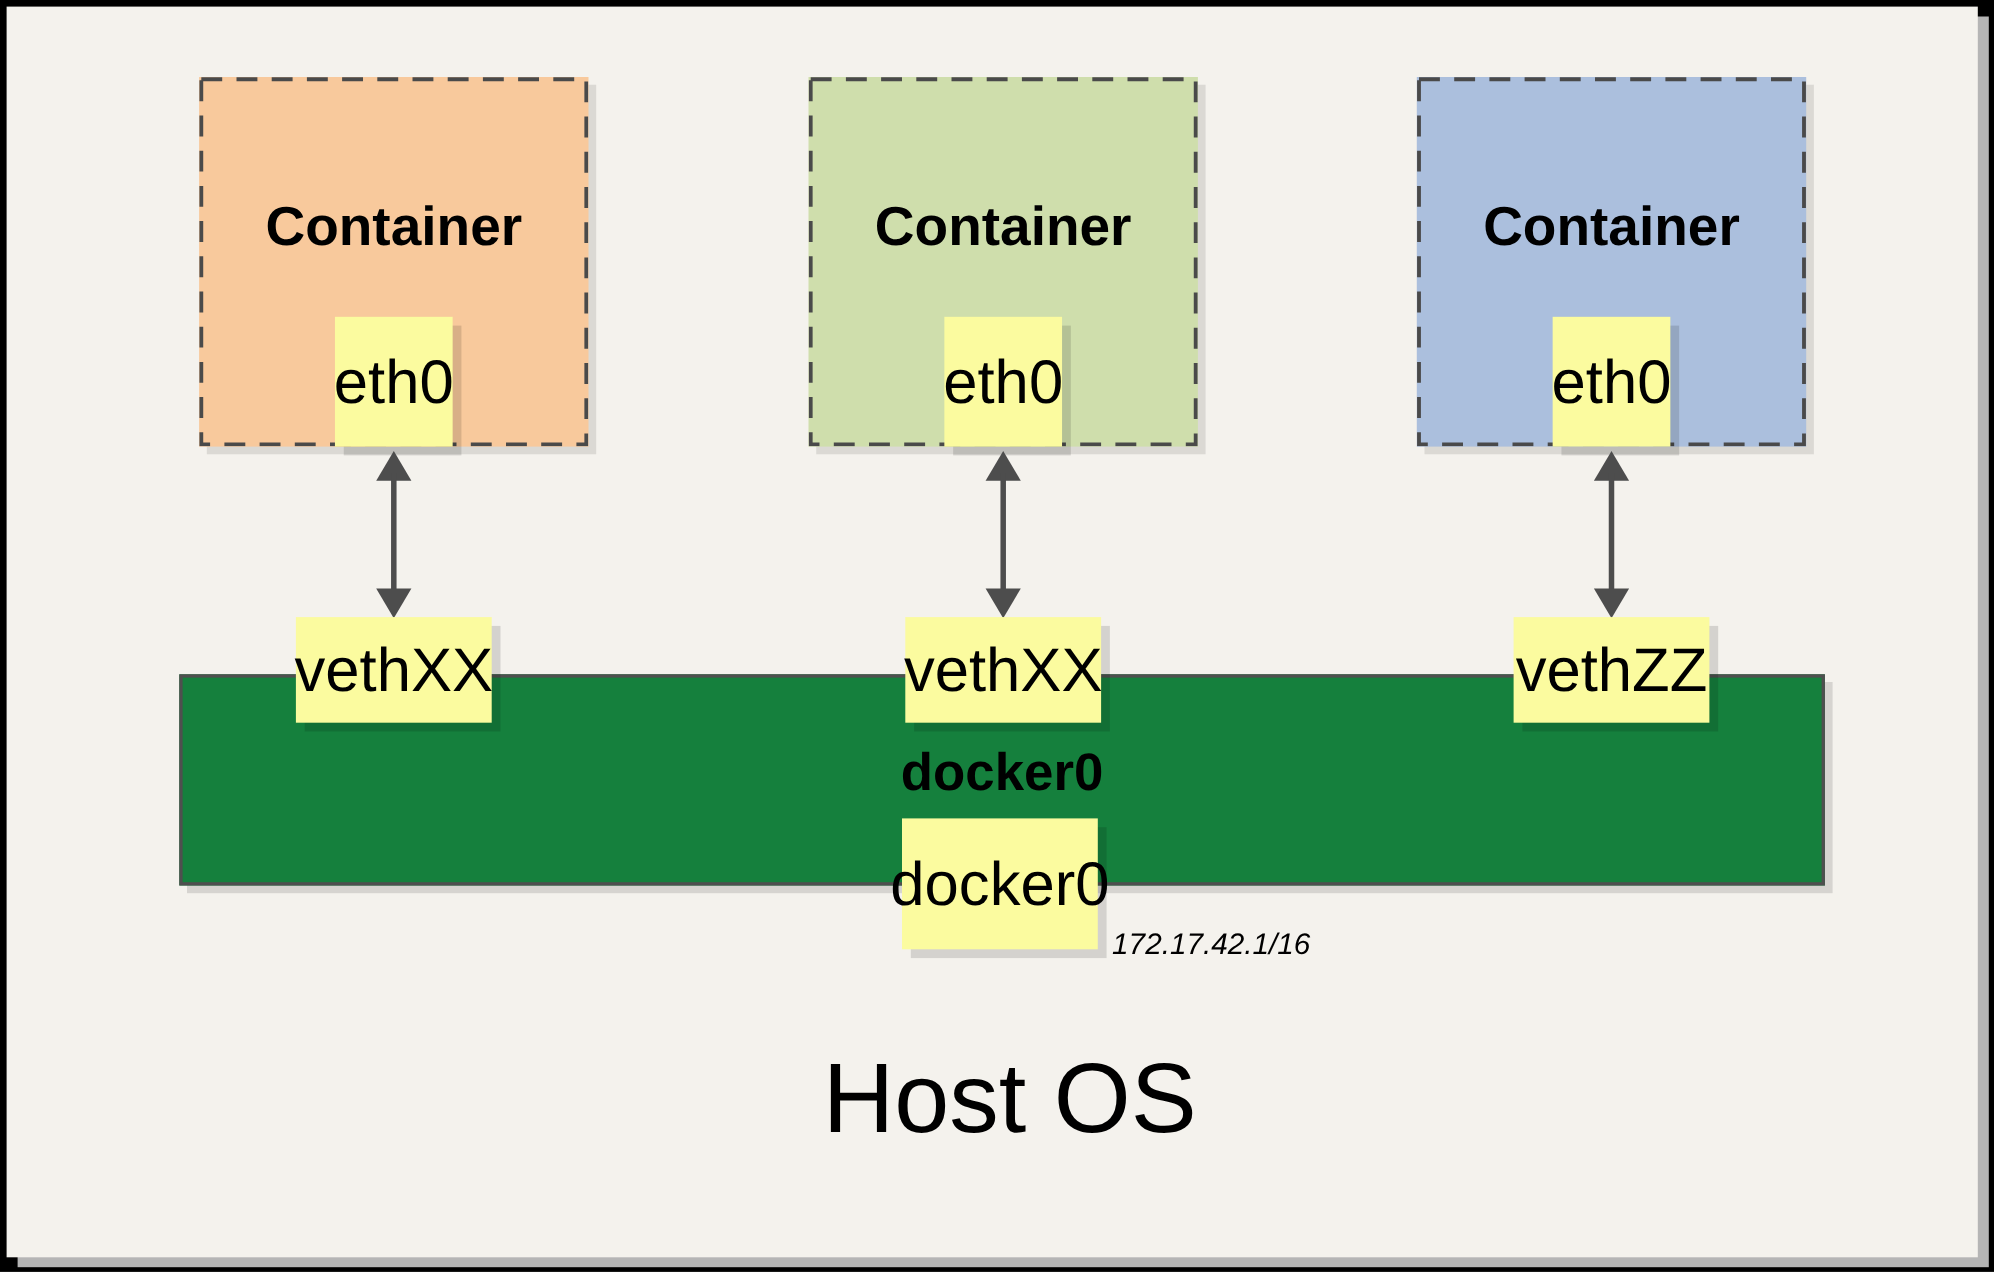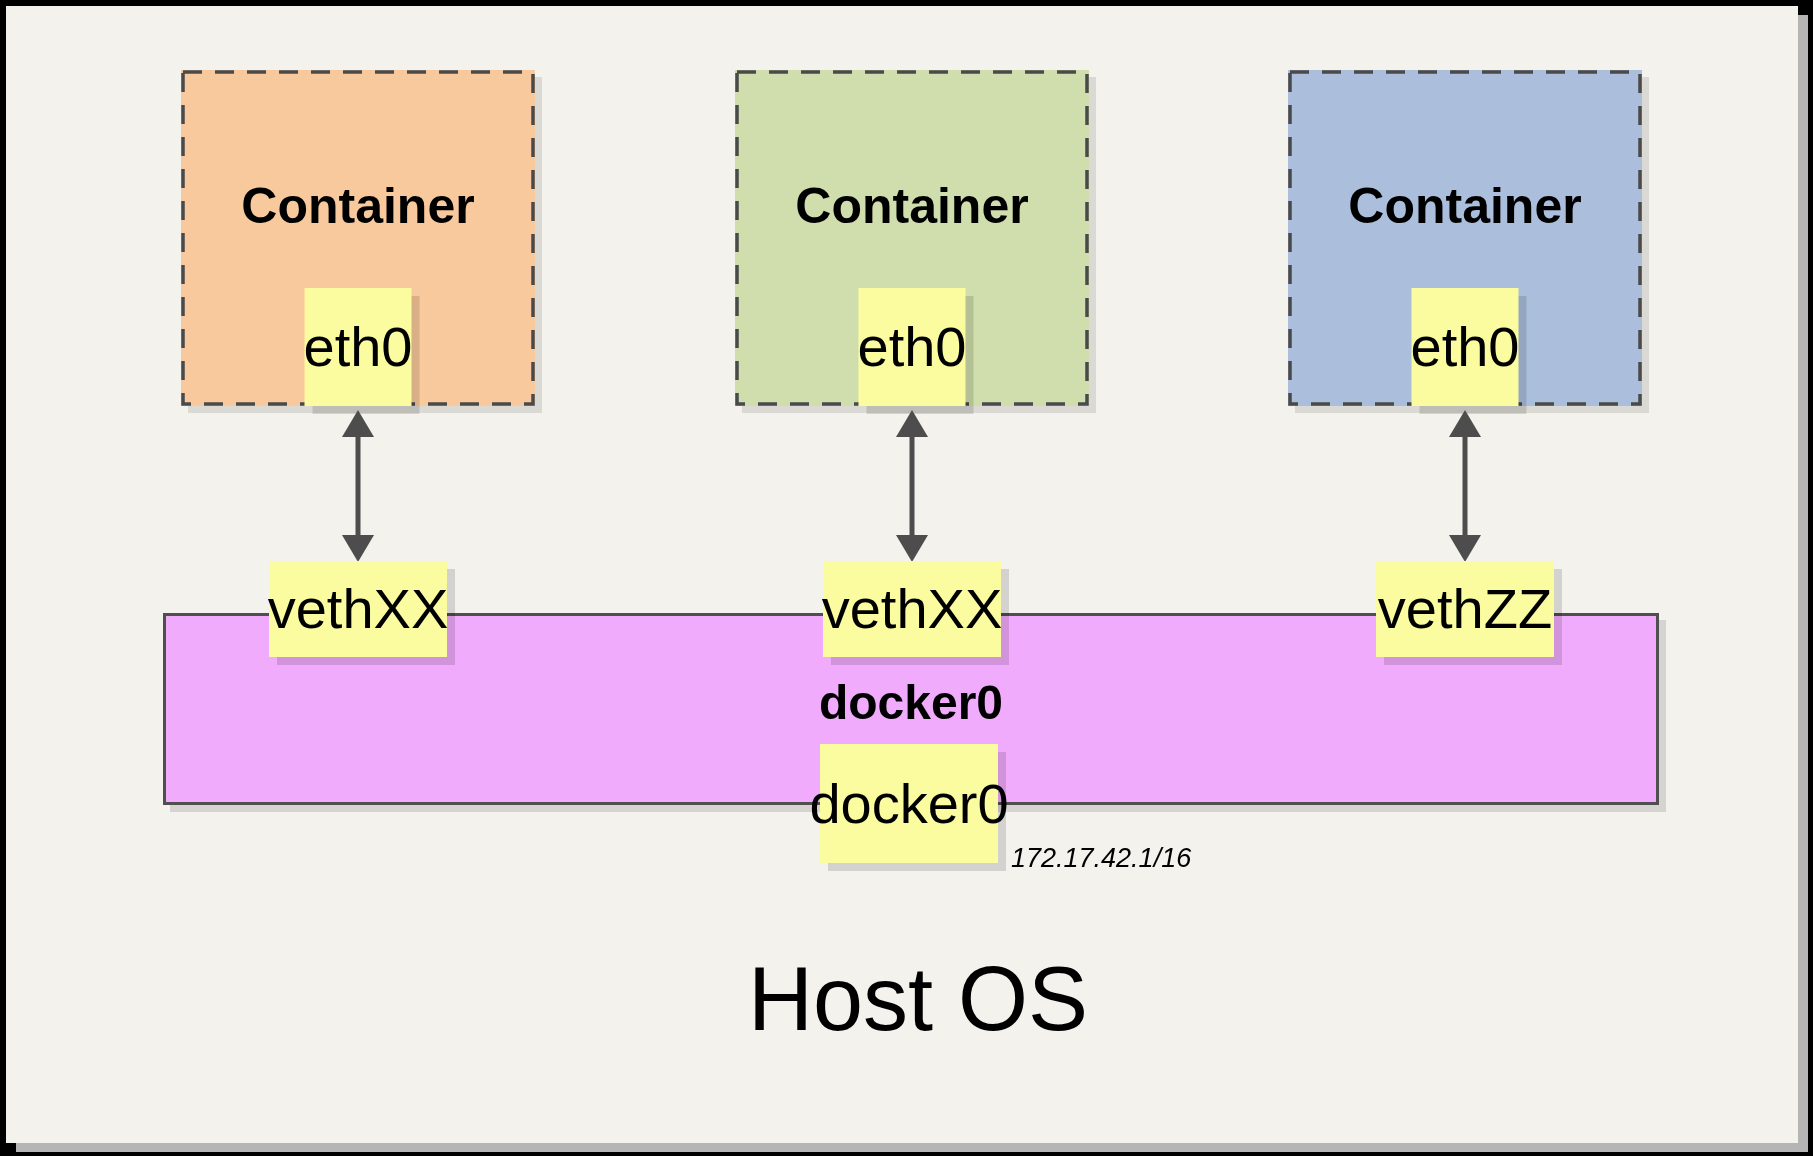--- a/index.html
+++ b/index.html
@@ -76,21 +76,21 @@
     position:absolute; left:0; top:945px; width:100%;
     text-align:center; font-size:90px; line-height:96px;padding-left:16px;
   }
 </style>
 </head>
 <body>
 
 <div class="stage">
   <div class="panel">
 
-    <div class="bridge" style="background-color: #f0abfc;">
+    <div class="bridge" style="background-color: #15803d;">
       <div class="bridge-label">docker0</div>
       <div class="chip bridge-chip">docker0</div>
       <div class="bridge-ip">172.17.42.1/16</div>
     </div>
 
     <div class="col col-1">
       <div class="container-box" style="background-color: rgb(248, 201, 156);">
         <svg class="dash-svg" width="354" height="336" viewBox="0 0 354 336">
           <rect x="2" y="2" width="350" height="332" fill="none" stroke="#4A4A4A" stroke-width="3.5" stroke-dasharray="19 13"></rect>
         </svg>

